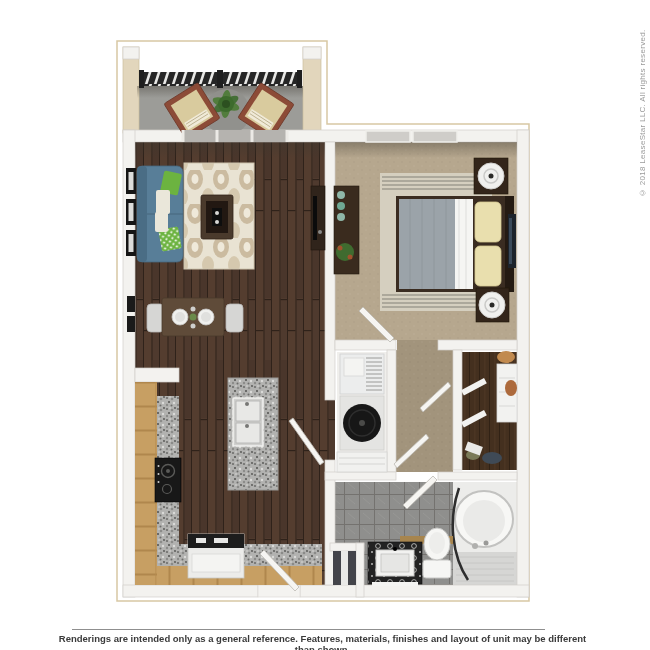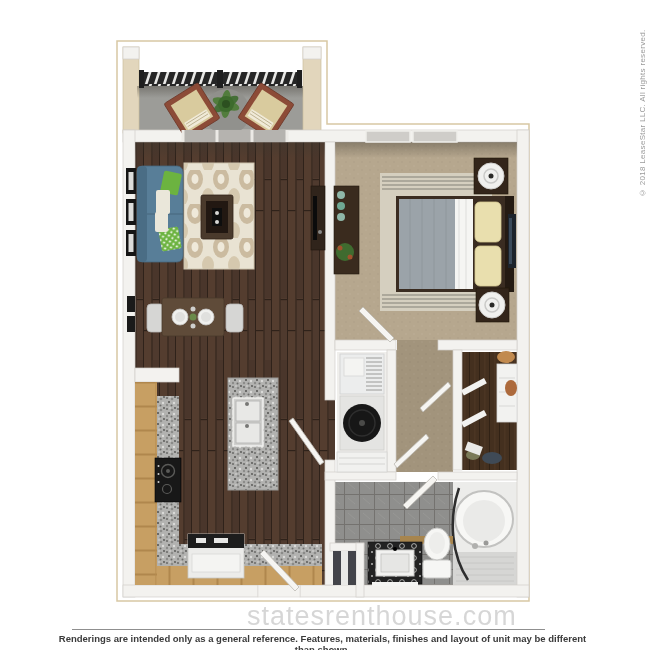--- a/index.html
+++ b/index.html
@@ -368,18 +368,17 @@
     <polygon points="437,480 407,509 403,505 433,476" class="door"></polygon>
   </g>
 
   <g>
     <rect x="333" y="551" width="23" height="34" fill="#43444a"></rect>
     <rect x="341" y="551" width="7" height="34" fill="#e9e9e7"></rect>
     <polygon points="299,587 264,550 260,554 295,591" class="door"></polygon>
   </g>
 </svg>
 
-<div class="watermark">statesrenthouse.com</div>
 <div class="sepline"></div>
 <div class="disclaimer">Renderings are intended only as a general reference. Features, materials, finishes and layout of unit may be different than shown.</div>
 <div class="copyright">© 2018 LeaseStar LLC. All rights reserved.</div>
 
 </div>
 
 </body></html>

